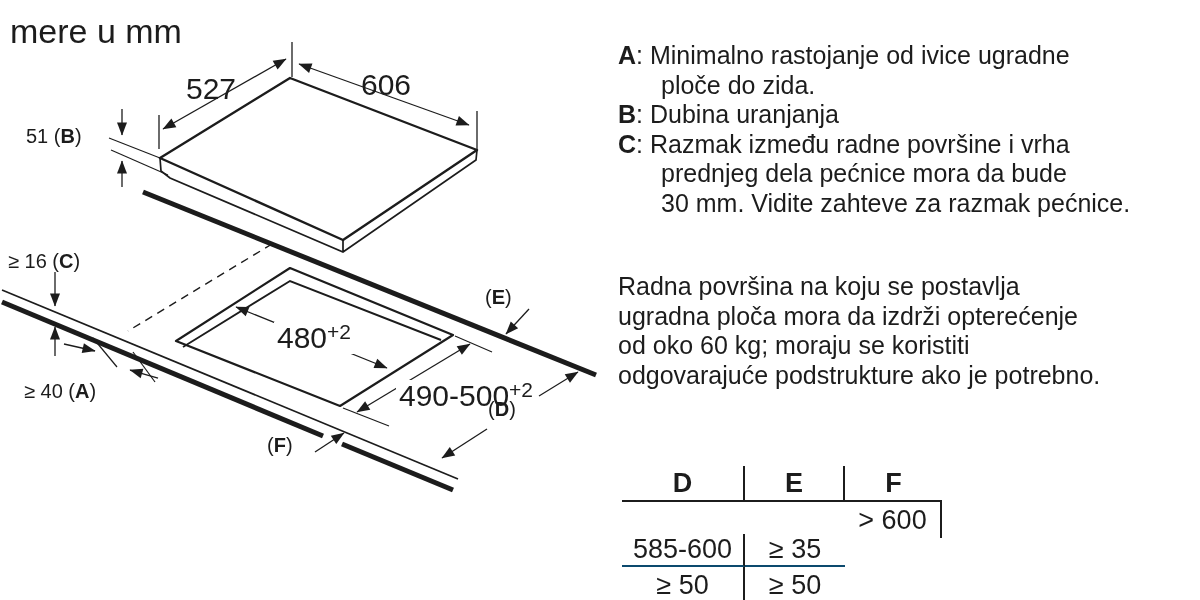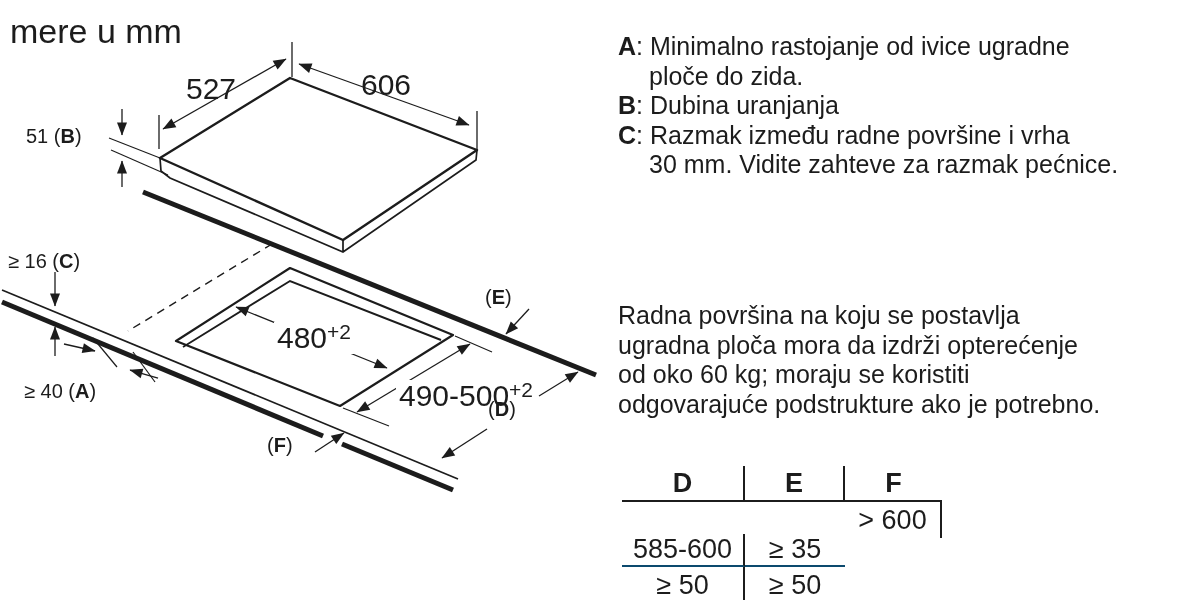--- a/index.html
+++ b/index.html
@@ -9,23 +9,23 @@
     overflow:hidden;
   }
   .abs{position:absolute;}
   svg{display:block;}
   .lbl{position:absolute;font-size:20px;white-space:nowrap;line-height:1;}
   .dimnum{position:absolute;font-size:30px;white-space:nowrap;line-height:1;}
   .dimnum.masked{background:#ffffff;padding:1px 3px;}
   .b{font-weight:bold;}
   .sup{font-size:21px;position:relative;top:-9px;}
   .units{position:absolute;left:10px;top:12px;font-size:34px;}
-  .notes{position:absolute;left:618px;top:32px;font-size:25px;line-height:29.5px;}
-  .note-cont{margin-left:31px;}
-  .loadnote{position:absolute;left:618px;top:272px;font-size:25px;line-height:29.5px;margin-top:29px;}
+  .notes{position:absolute;left:618px;top:41px;font-size:25px;line-height:29.5px;}
+  .note-cont{margin-left:43px;}
+  .loadnote{position:absolute;left:618px;top:272px;font-size:25px;line-height:29.5px;}
   .dtable{
     position:absolute;left:622px;top:466px;width:320px;
     display:grid;grid-template-columns:123px 100px 97px;
     font-size:27px;
   }
   .tcell{
     display:flex;align-items:center;justify-content:center;
     height:33px;box-sizing:border-box;
   }
   .tcell.head{height:36px;font-weight:bold;border-bottom:2px solid #1c1c1c;}
@@ -111,20 +111,21 @@
 
   <div class="lbl" style="left:488px;top:399px"><span>(</span><span class="b">D</span><span>)</span></div>
 
   <div class="lbl" style="left:267px;top:435px"><span>(</span><span class="b">F</span><span>)</span></div>
 
   <div class="notes">
     <div><span class="b">A</span><span>: </span><span>Minimalno rastojanje od ivice ugradne</span></div>
     <div class="note-cont"><span>ploče do zida.</span></div>
     <div><span class="b">B</span><span>: </span><span>Dubina uranjanja</span></div>
     <div><span class="b">C</span><span>: </span><span>Razmak između radne površine i vrha</span></div>
+    <div class="note-cont"><span>prednjeg dela pećnice mora da bude</span></div>
     <div class="note-cont"><span>30 mm. Vidite zahteve za razmak pećnice.</span></div>
   </div>
 
   <div class="loadnote">
     <div>Radna površina na koju se postavlja</div>
     <div>ugradna ploča mora da izdrži opterećenje</div>
     <div>od oko 60 kg; moraju se koristiti</div>
     <div>odgovarajuće podstrukture ako je potrebno.</div>
   </div>
 

